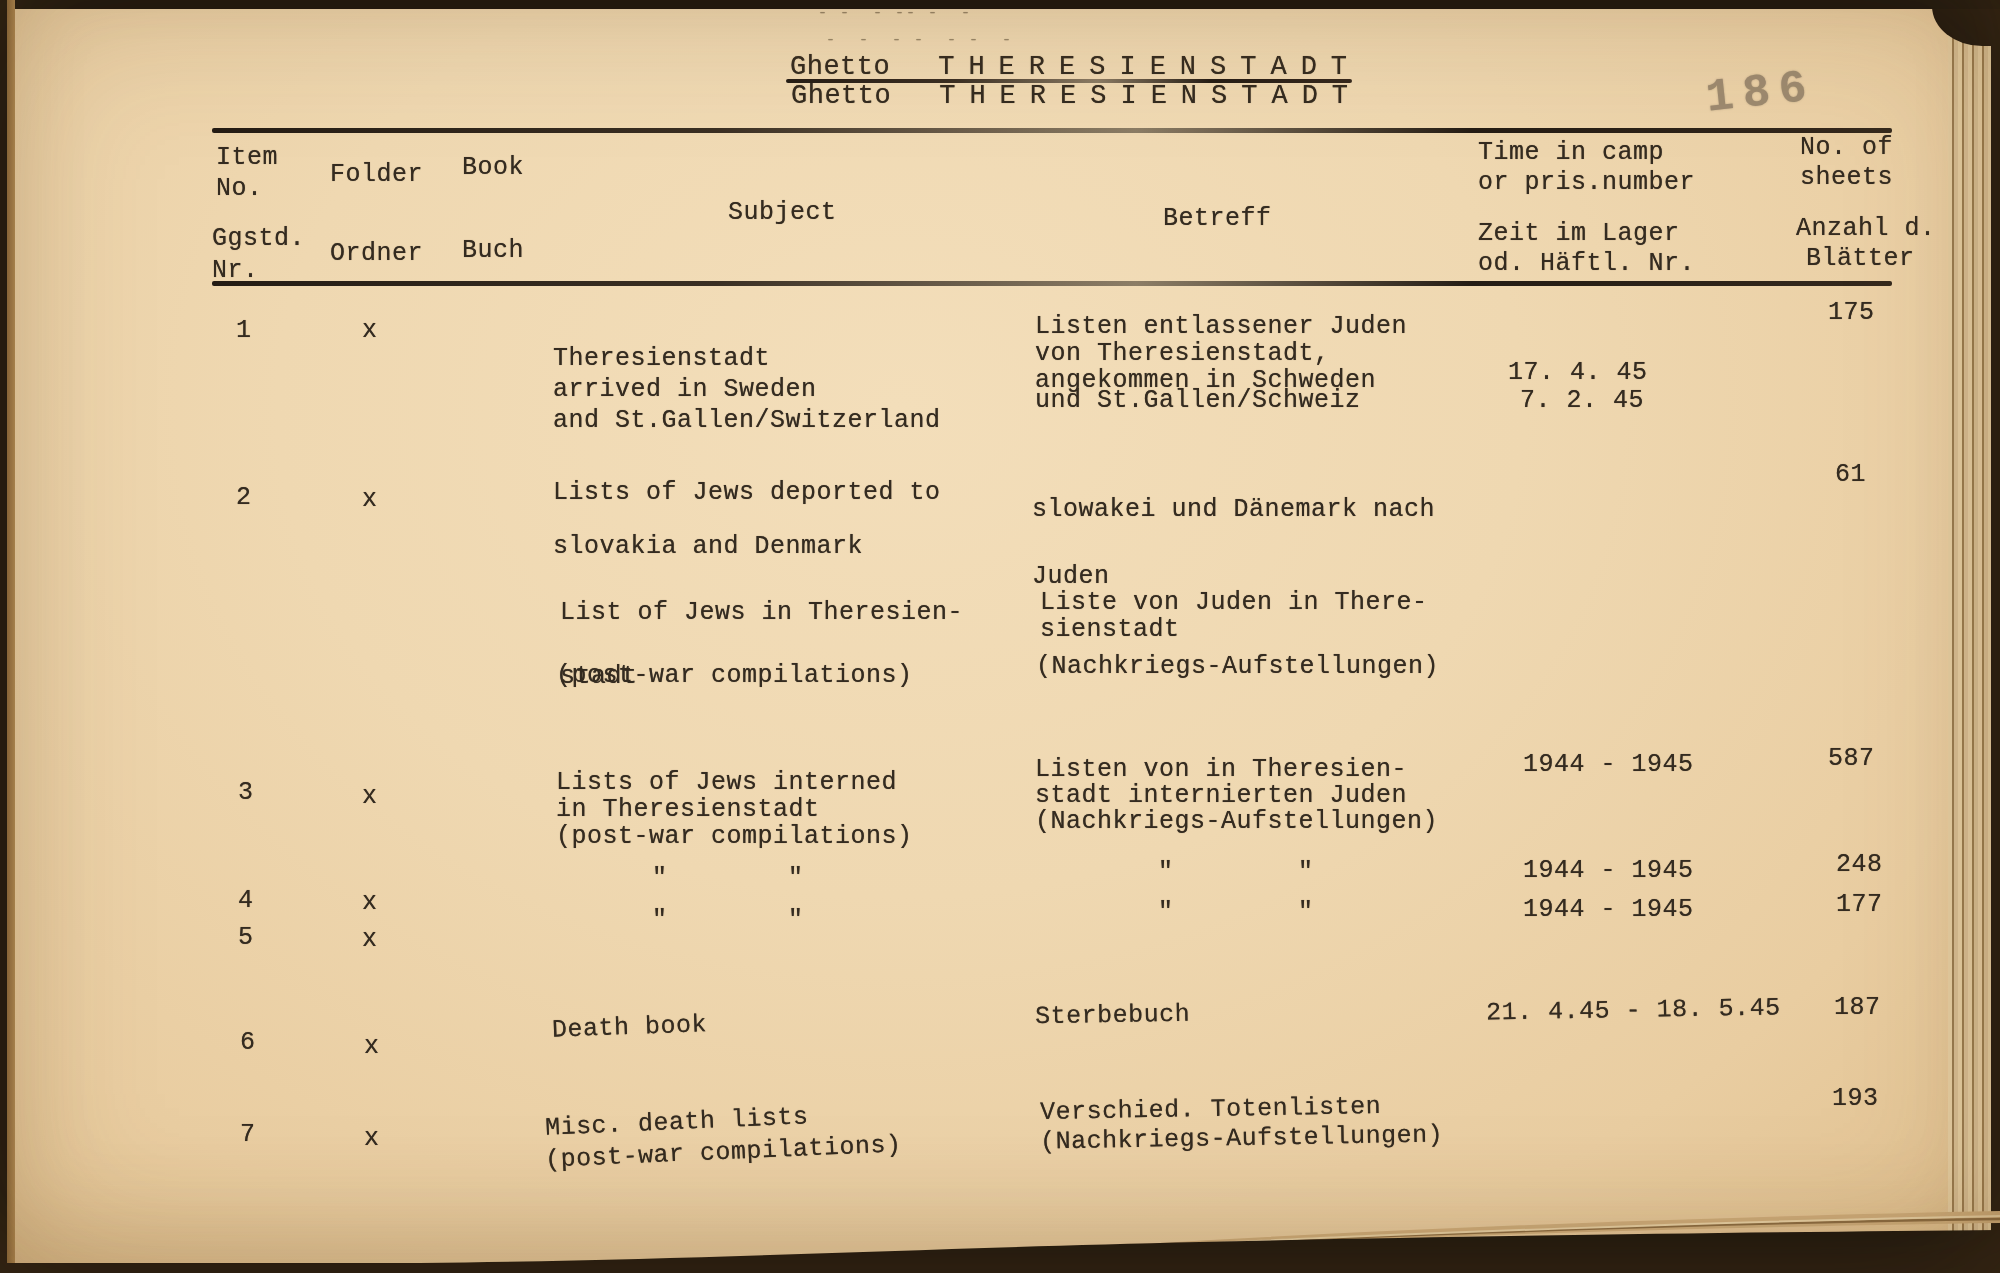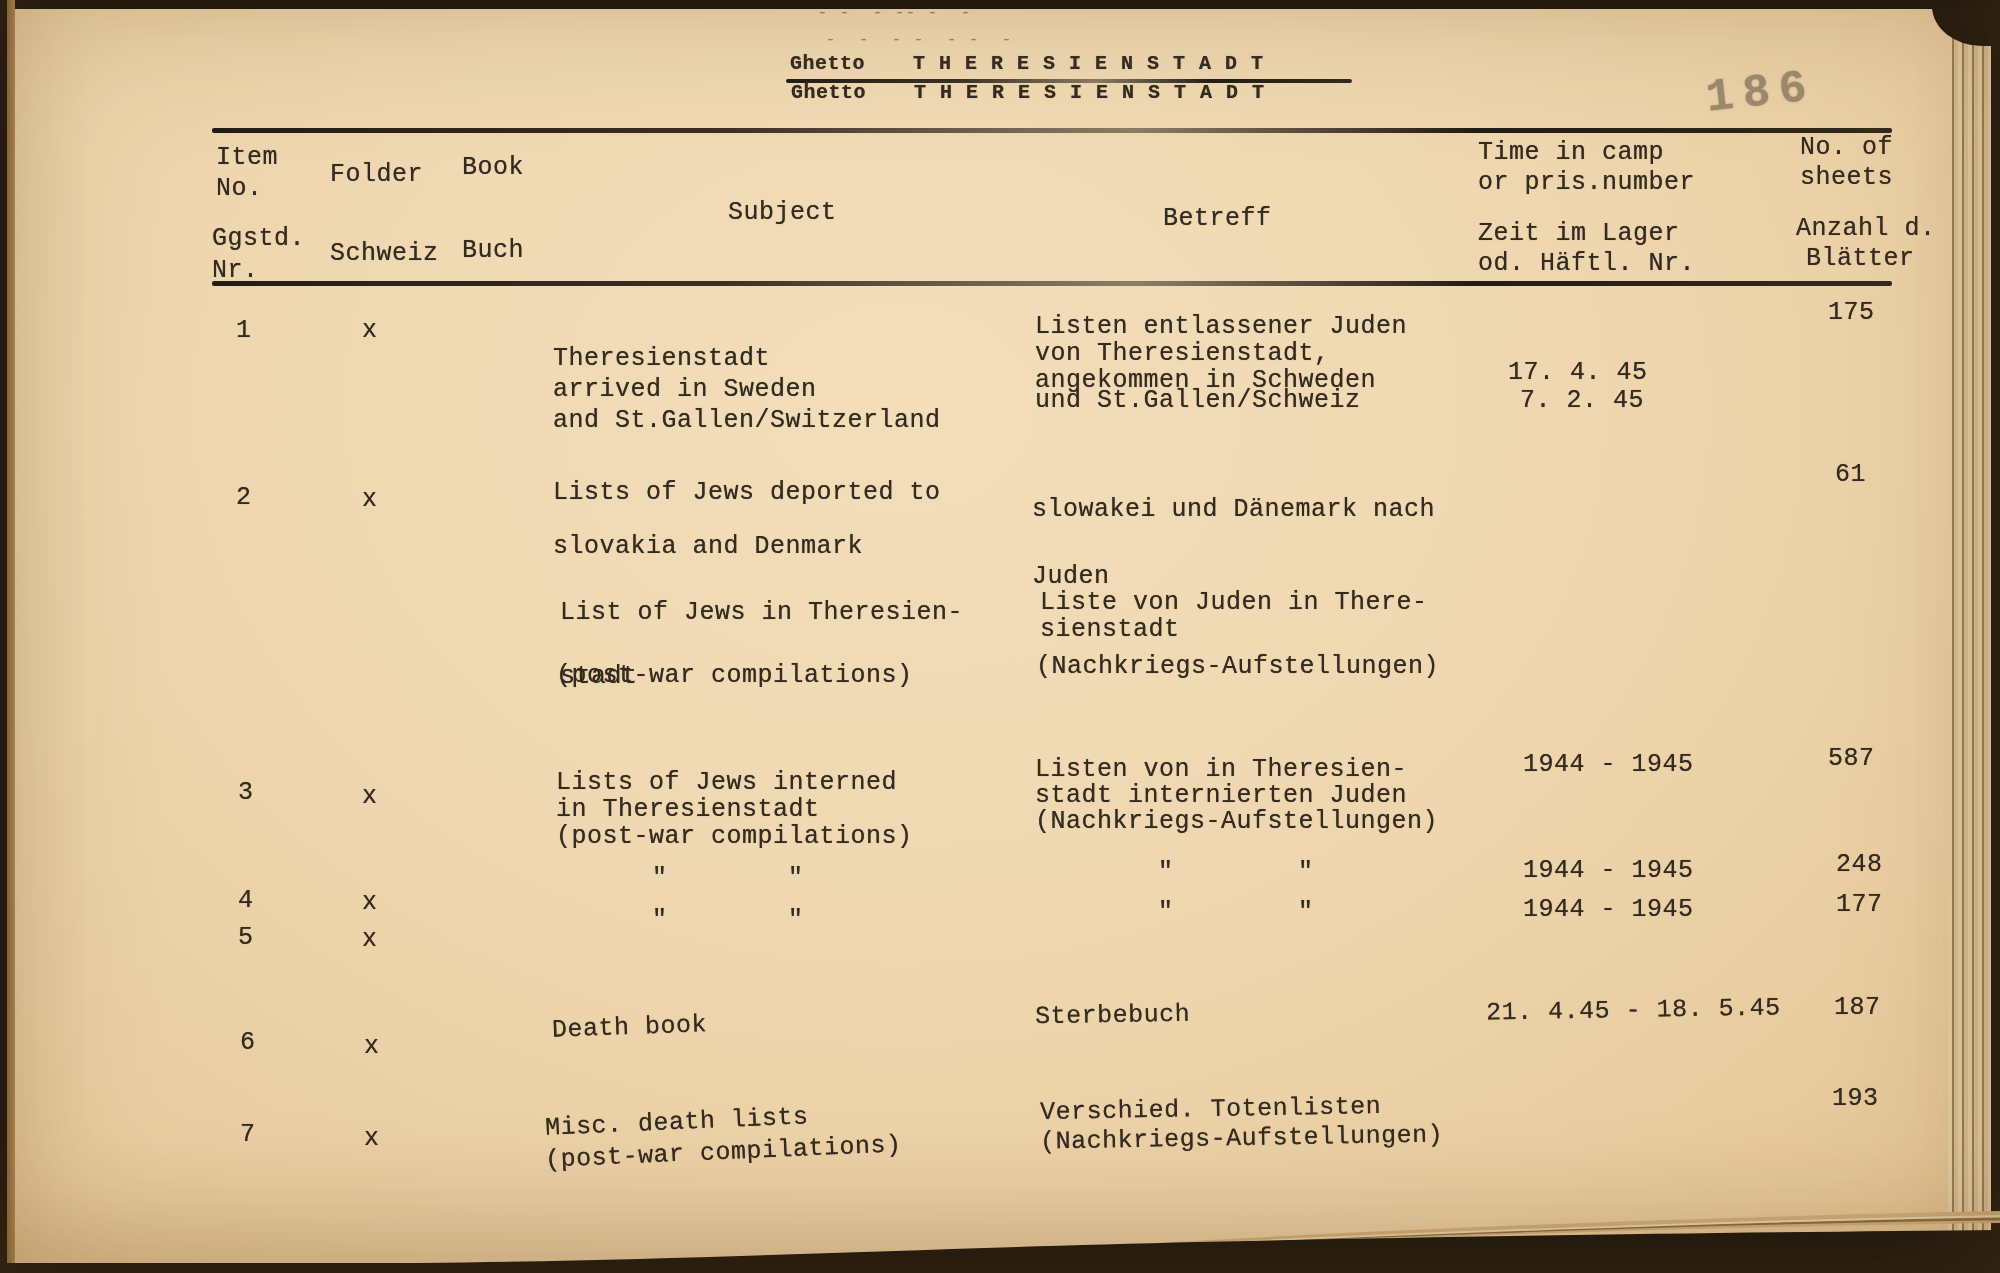--- a/index.html
+++ b/index.html
@@ -7,21 +7,21 @@
     position:relative;width:2000px;height:1273px;overflow:hidden;
     background:radial-gradient(ellipse at 45% 32%, #f3deba 0%, #efd8b1 40%, #e9cda1 75%, #e0c08f 100%);
     font-family:"Liberation Mono","DejaVu Sans Mono",monospace;
     color:#342b20;
   }
   .t{
     position:absolute;white-space:pre;font-size:25px;line-height:1;
     letter-spacing:.5px;color:#342b20;
     text-shadow:0 0 .7px rgba(52,43,32,.75);
   }
-  .title{font-size:20px;font-weight:bold;}
+  .title{font-size:27px;font-weight:normal;}
   .caps{letter-spacing:14px;margin-left:48px;}
   .rule{position:absolute;height:4px;border-radius:2px;
     background:linear-gradient(90deg,#241c14,#3a2f23 30%,#28201780 55%,#241c14 75%,#35291d);}
   .stamp{
     font-size:46px;letter-spacing:9px;color:#8a7963;font-weight:bold;
     transform:rotate(-6deg);opacity:.8;text-shadow:0 0 2px rgba(138,121,99,.7);
   }
   .marks{font-size:15px;letter-spacing:2px;color:#6b5a42;opacity:.65;}
   .tilt1{transform:rotate(-1deg);}
   .tilt2{transform:rotate(-2deg);}
@@ -56,21 +56,21 @@
 
   <div class="rule" style="left:212px;top:128px;width:1680px;height:5px"></div>
   <div class="rule" style="left:212px;top:281px;width:1680px;height:5px"></div>
 
   <div class="t" style="left:216px;top:145px">Item</div>
   <div class="t" style="left:216px;top:176px">No.</div>
   <div class="t" style="left:212px;top:226px">Ggstd.</div>
   <div class="t" style="left:212px;top:258px">Nr.</div>
 
   <div class="t" style="left:330px;top:162px">Folder</div>
-  <div class="t" style="left:330px;top:241px">Schweiz</div>
+  <div class="t" style="left:330px;top:241px">Ordner</div>
 
   <div class="t" style="left:462px;top:155px">Book</div>
   <div class="t" style="left:462px;top:238px">Buch</div>
 
   <div class="t" style="left:728px;top:200px">Subject</div>
   <div class="t" style="left:1163px;top:206px">Betreff</div>
 
   <div class="t" style="left:1478px;top:140px">Time in camp</div>
   <div class="t" style="left:1478px;top:170px">or pris.number</div>
   <div class="t" style="left:1478px;top:221px">Zeit im Lager</div>

